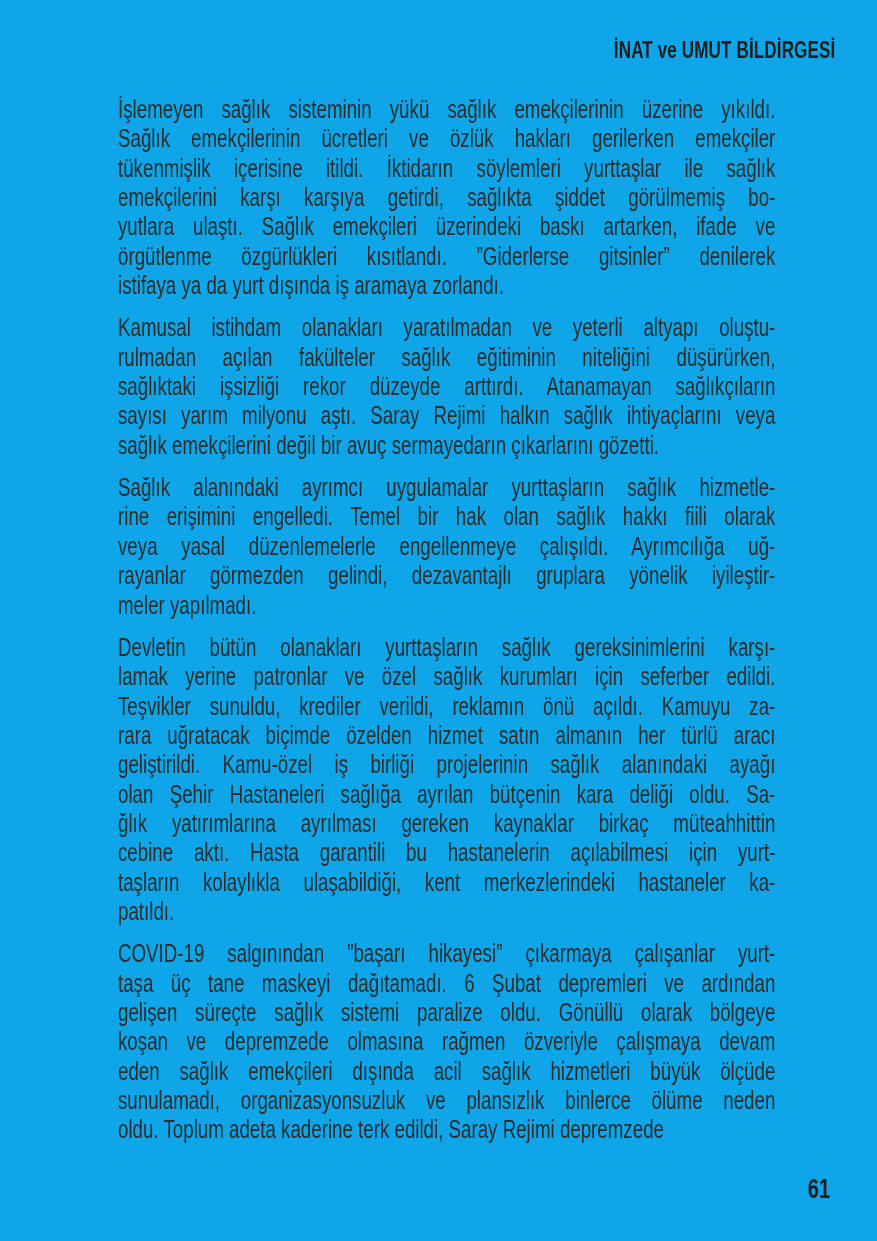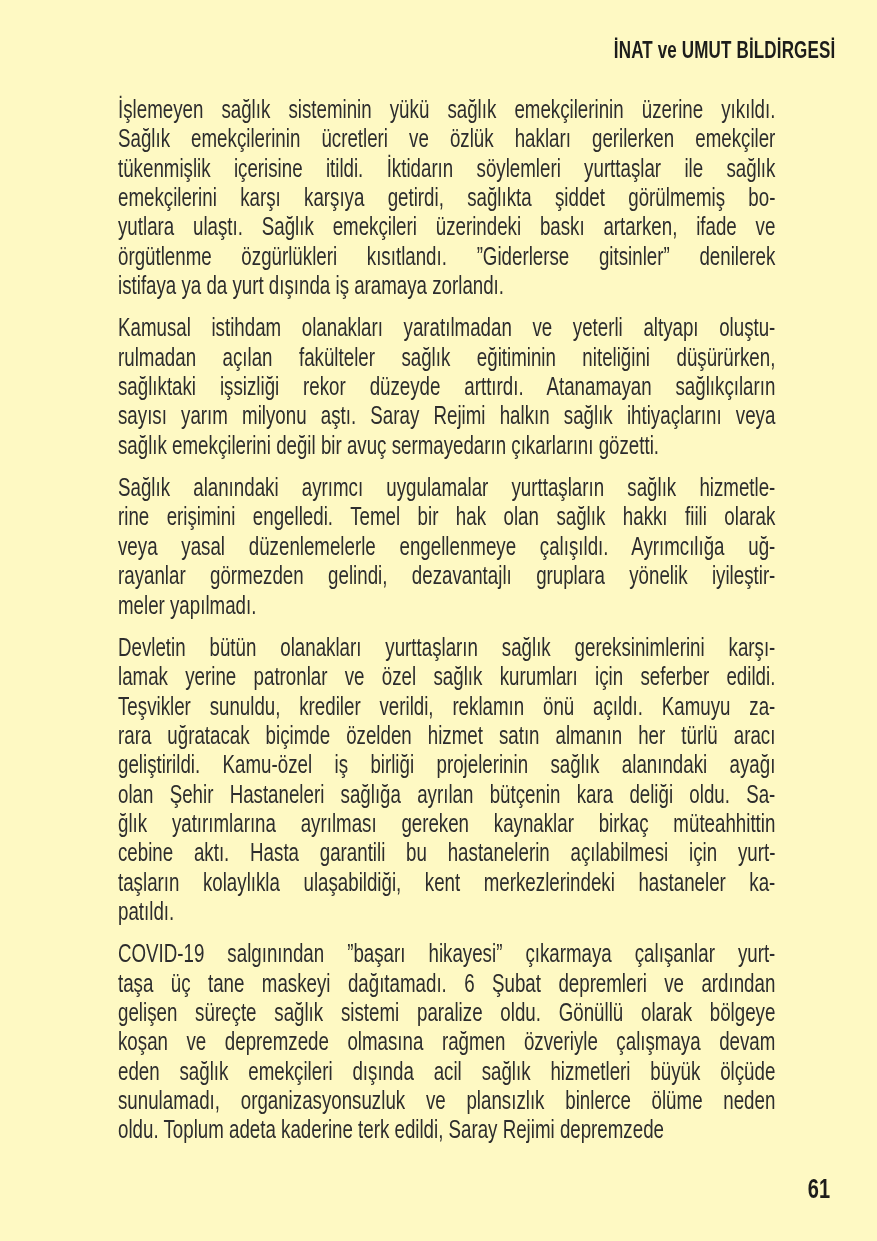--- a/index.html
+++ b/index.html
@@ -1,21 +1,21 @@
 <!DOCTYPE html>
 <html lang="tr"><head>
 <meta charset="utf-8">
 <style>
   * { margin: 0; padding: 0; box-sizing: border-box; }
   html, body { background: #e8e8e8; }
   .page {
     position: relative;
     width: 877px;
     height: 1241px;
-    background: #fef9c3;
+    background: #0ea5e9;
     overflow: hidden;
     font-family: "Liberation Sans", "DejaVu Sans", sans-serif;
   }
   .running-head {
     position: absolute;
     top: 37px;
     right: 42px;
     font-size: 23px;
     font-weight: 700;
     letter-spacing: 0.2px;

